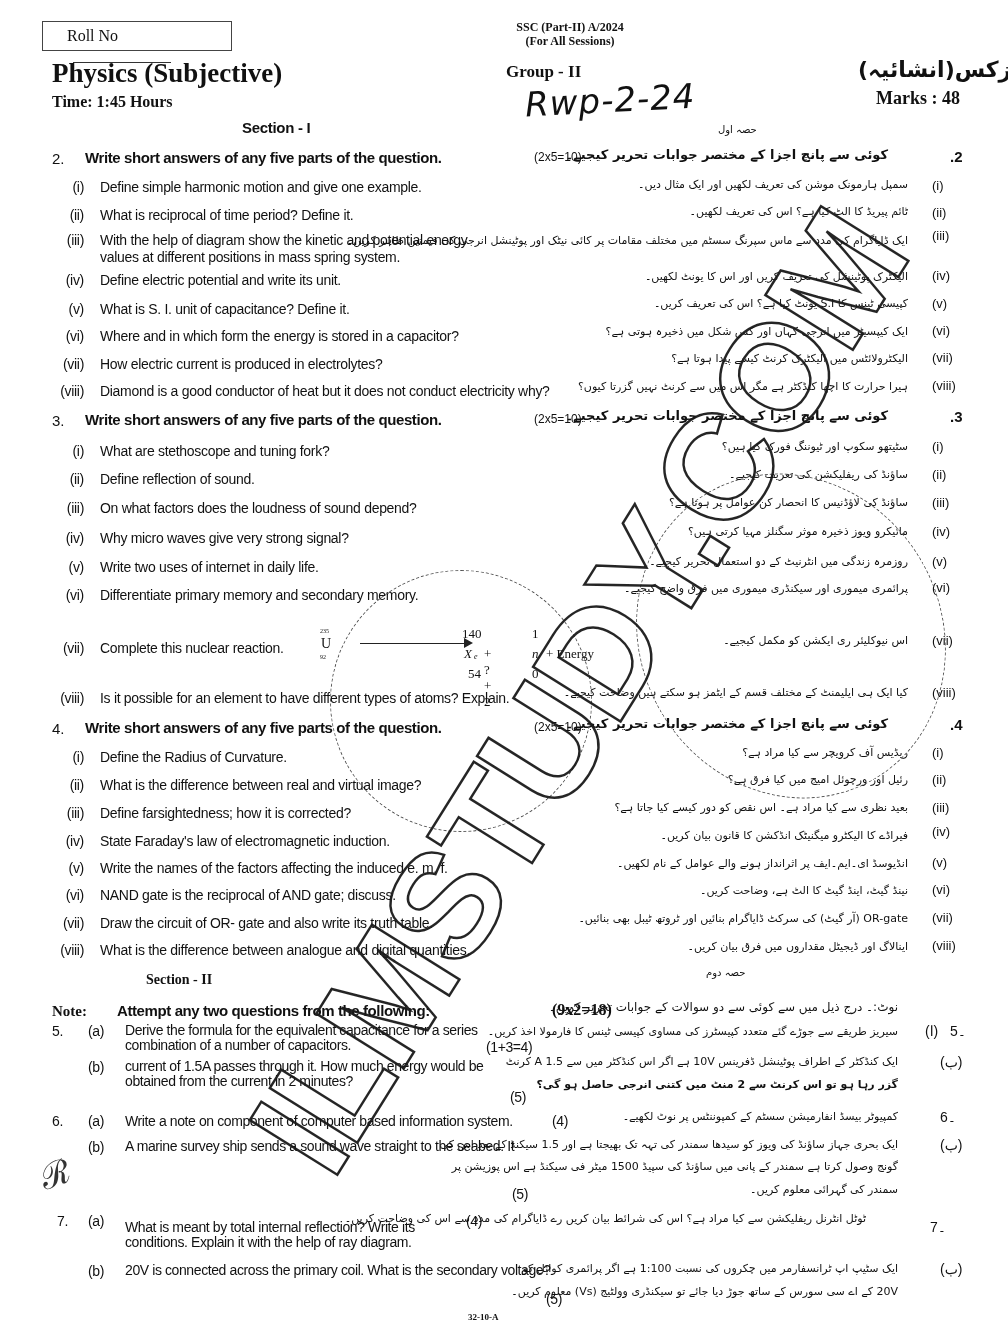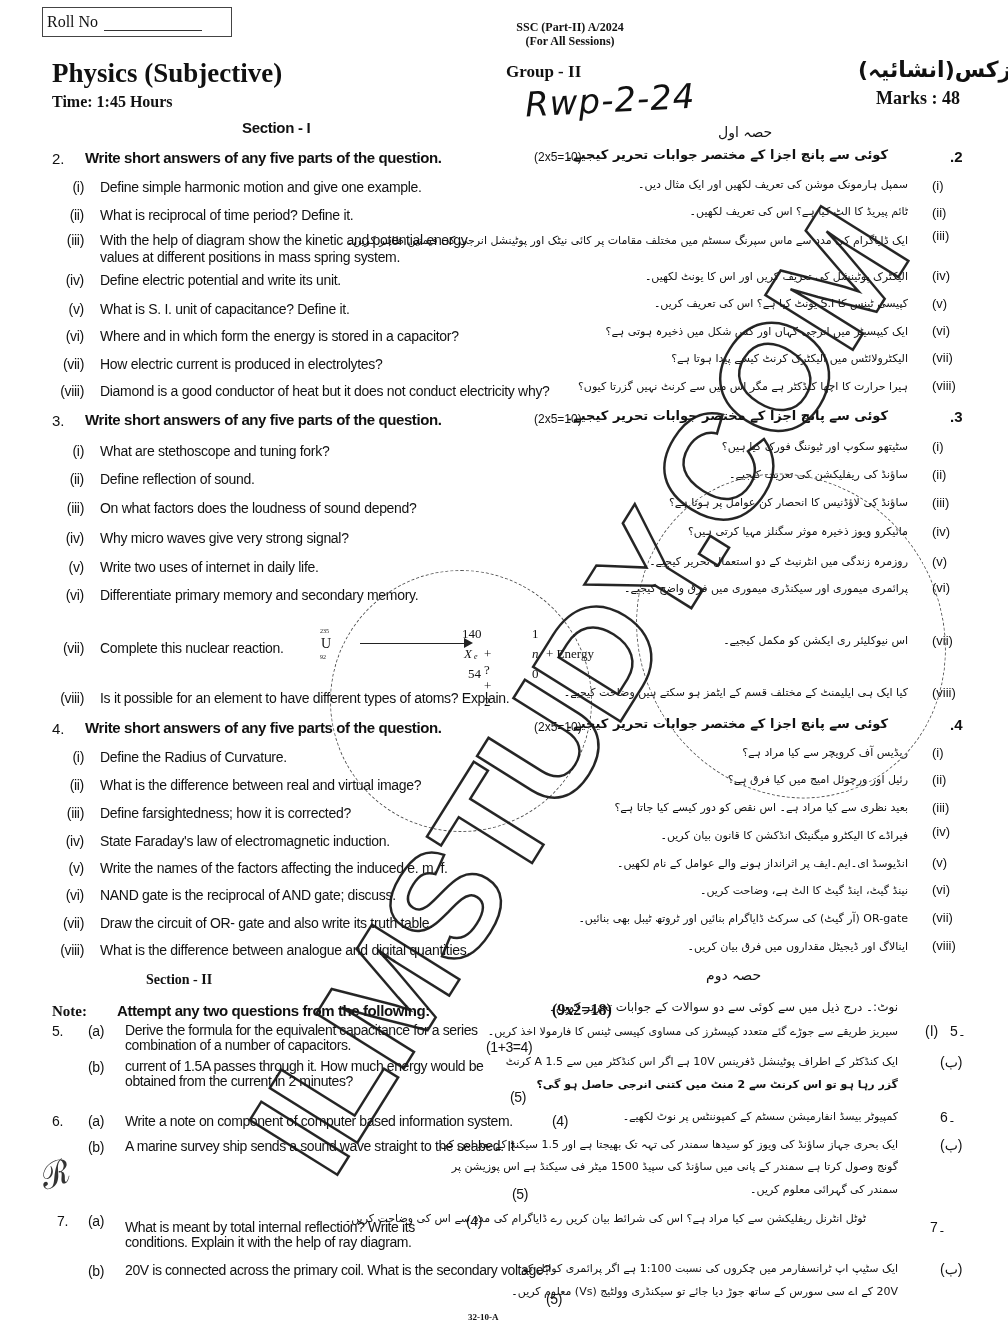--- a/index.html
+++ b/index.html
@@ -1,29 +1,29 @@
 <!DOCTYPE html>
 <html><head>
 <meta charset="utf-8">
 <style>
   html, body { margin:0; padding:0; background:#ffffff; }
   body { width:1008px; height:1335px; position:relative; overflow:hidden; color:#111; font-family:"Liberation Sans", sans-serif; }
   .abs { position:absolute; }
   .serif { font-family:"Liberation Serif", serif; }
-  .rollbox { left:42px; top:7px; width:190px; height:30px; border:1px solid #444; box-sizing:border-box; font-family:"Liberation Serif", serif; font-size:16px; padding:5px 4px; }
+  .rollbox { left:42px; top:21px; width:190px; height:30px; border:1px solid #444; box-sizing:border-box; font-family:"Liberation Serif", serif; font-size:16px; padding:5px 24px; }
   .rollbox .line { display:inline-block; width:98px; border-bottom:1px solid #333; margin-left:6px; height:14px; vertical-align:bottom; }
   .title { left:52px; top:58px; font-family:"Liberation Serif", serif; font-weight:bold; font-size:27px; }
   .time { left:52px; top:93px; font-family:"Liberation Serif", serif; font-weight:bold; font-size:16px; }
   .ssc { left:500px; top:20px; width:140px; text-align:center; font-family:"Liberation Serif", serif; font-weight:bold; font-size:12px; line-height:14px; }
   .group { left:506px; top:62px; font-family:"Liberation Serif", serif; font-weight:bold; font-size:17px; }
   .hand { left:525px; top:80px; font-family:"DejaVu Sans", sans-serif; font-size:34px; font-style:italic; transform:rotate(-3deg); letter-spacing:1px; }
   .urdu-title { left:858px; top:57px; font-family:"DejaVu Sans", sans-serif; font-weight:bold; font-size:22px; direction:rtl; }
   .marks { left:876px; top:88px; font-family:"Liberation Serif", serif; font-weight:bold; font-size:18px; }
   .section1 { left:242px; top:119px; font-size:15px; font-weight:bold; letter-spacing:-0.3px; }
-  .urdu-sec { font-family:"DejaVu Sans", sans-serif; font-size:14px; direction:rtl; }
+  .urdu-sec { font-family:"DejaVu Sans", sans-serif; font-size:10px; direction:rtl; }
 
   .qhead { font-size:15px; font-weight:bold; letter-spacing:-0.4px; white-space:nowrap; }
   .qnum { font-size:15px; }
   .marks-note { font-size:12px; }
   .item { font-size:14px; letter-spacing:-0.3px; white-space:nowrap; line-height:17px; }
   .roman { display:inline-block; width:34px; text-align:right; margin-right:16px; }
   .urdu-line { font-family:"DejaVu Sans", sans-serif; font-size:11px; direction:rtl; white-space:nowrap; text-align:right; }
   .urdu-head { font-family:"DejaVu Sans", sans-serif; font-size:13px; font-weight:bold; direction:rtl; white-space:nowrap; }
   .uroman { font-size:13px; }
   .rnum { font-size:15px; font-weight:bold; }

